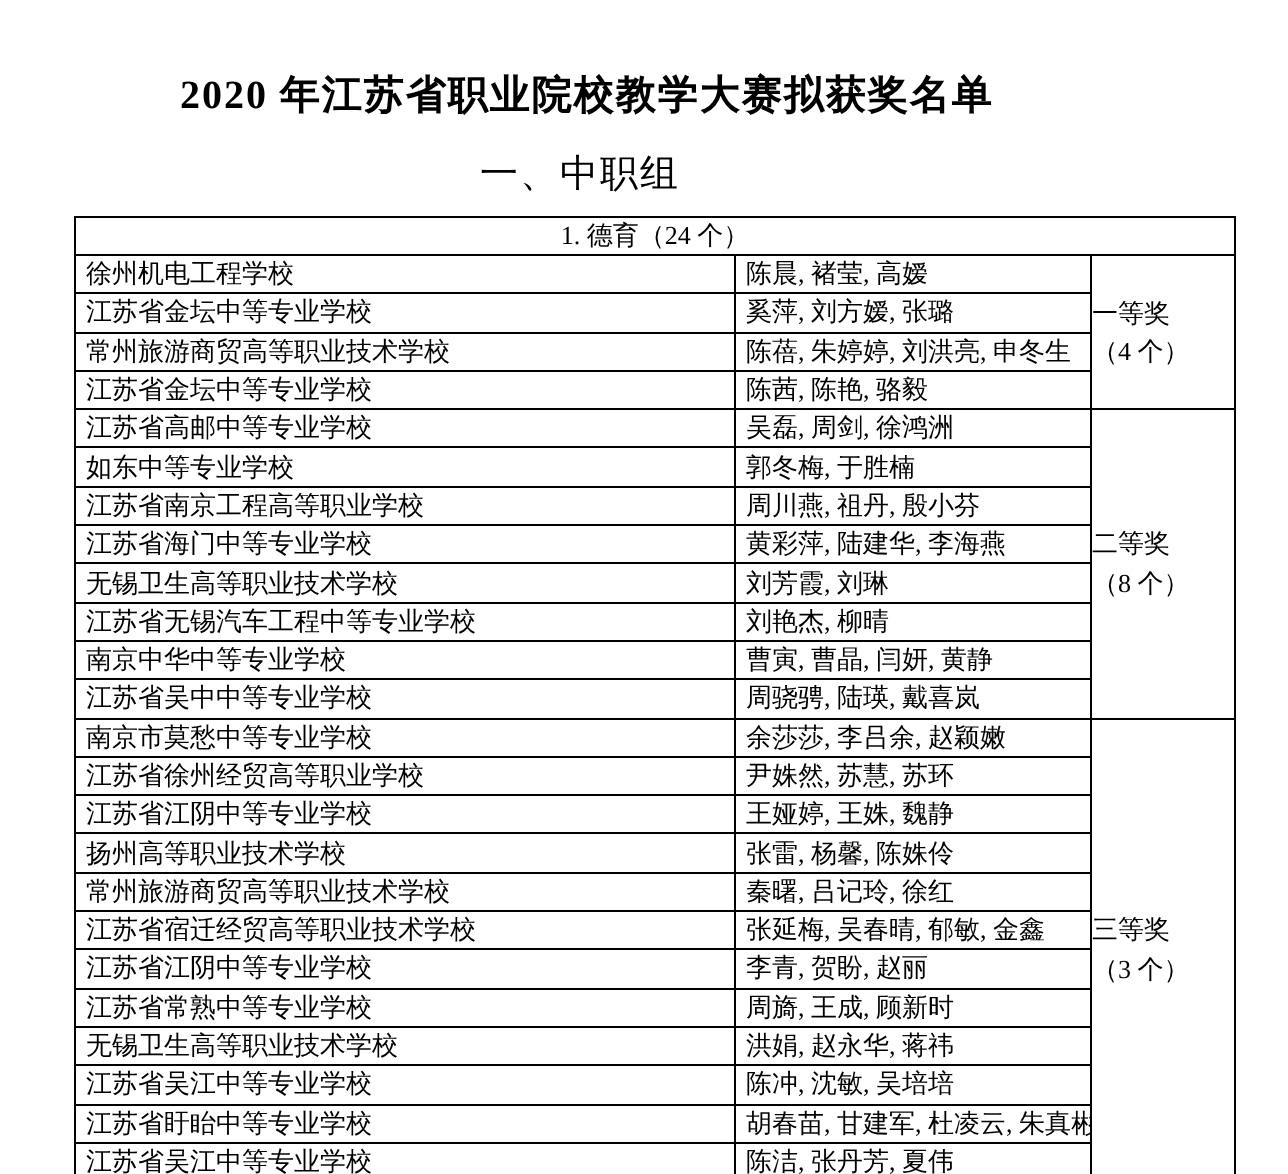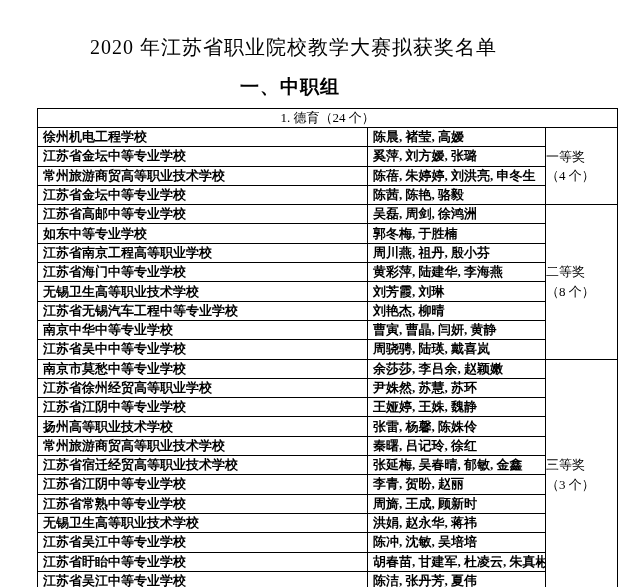--- a/index.html
+++ b/index.html
@@ -7,27 +7,27 @@
     width: 644px; height: 587px;
     background: #ffffff;
     font-family: "Liberation Serif", "DejaVu Serif", serif;
     color: #000;
   }
   body { position: relative; overflow: hidden; }
 
   .doc-title {
     position: absolute; top: 34px; left: 0; width: 587px;
     text-align: center;
-    font-size: 20px; font-weight: normal;
+    font-size: 20px; font-weight: bold;
     letter-spacing: 1px;
   }
   .section-heading {
     position: absolute; top: 74px; left: 0; width: 580px;
     text-align: center;
-    font-size: 19px; font-weight: bold;
+    font-size: 19px; font-weight: normal;
     letter-spacing: 1px;
   }
 
   table.award-table {
     position: absolute; top: 108px; left: 37px;
     width: 580px;
     border-collapse: collapse;
     table-layout: fixed;
   }
   .award-table td {
@@ -44,21 +44,20 @@
   tr.cat-row td {
     height: 16px;
     text-align: center;
     padding: 0;
     margin-top: 12px;
   }
   tr.data-row td { height: 19.3px; }
   td.school, td.names {
     text-align: left;
     padding: 0 18px 0 5px;
-    font-weight: bold;
   }
   td.award {
     text-align: left;
     line-height: 1.5;
     padding: 0;
     font-family: Liberation Serif, serif;
   }
 </style>
 </head>
 <body>

